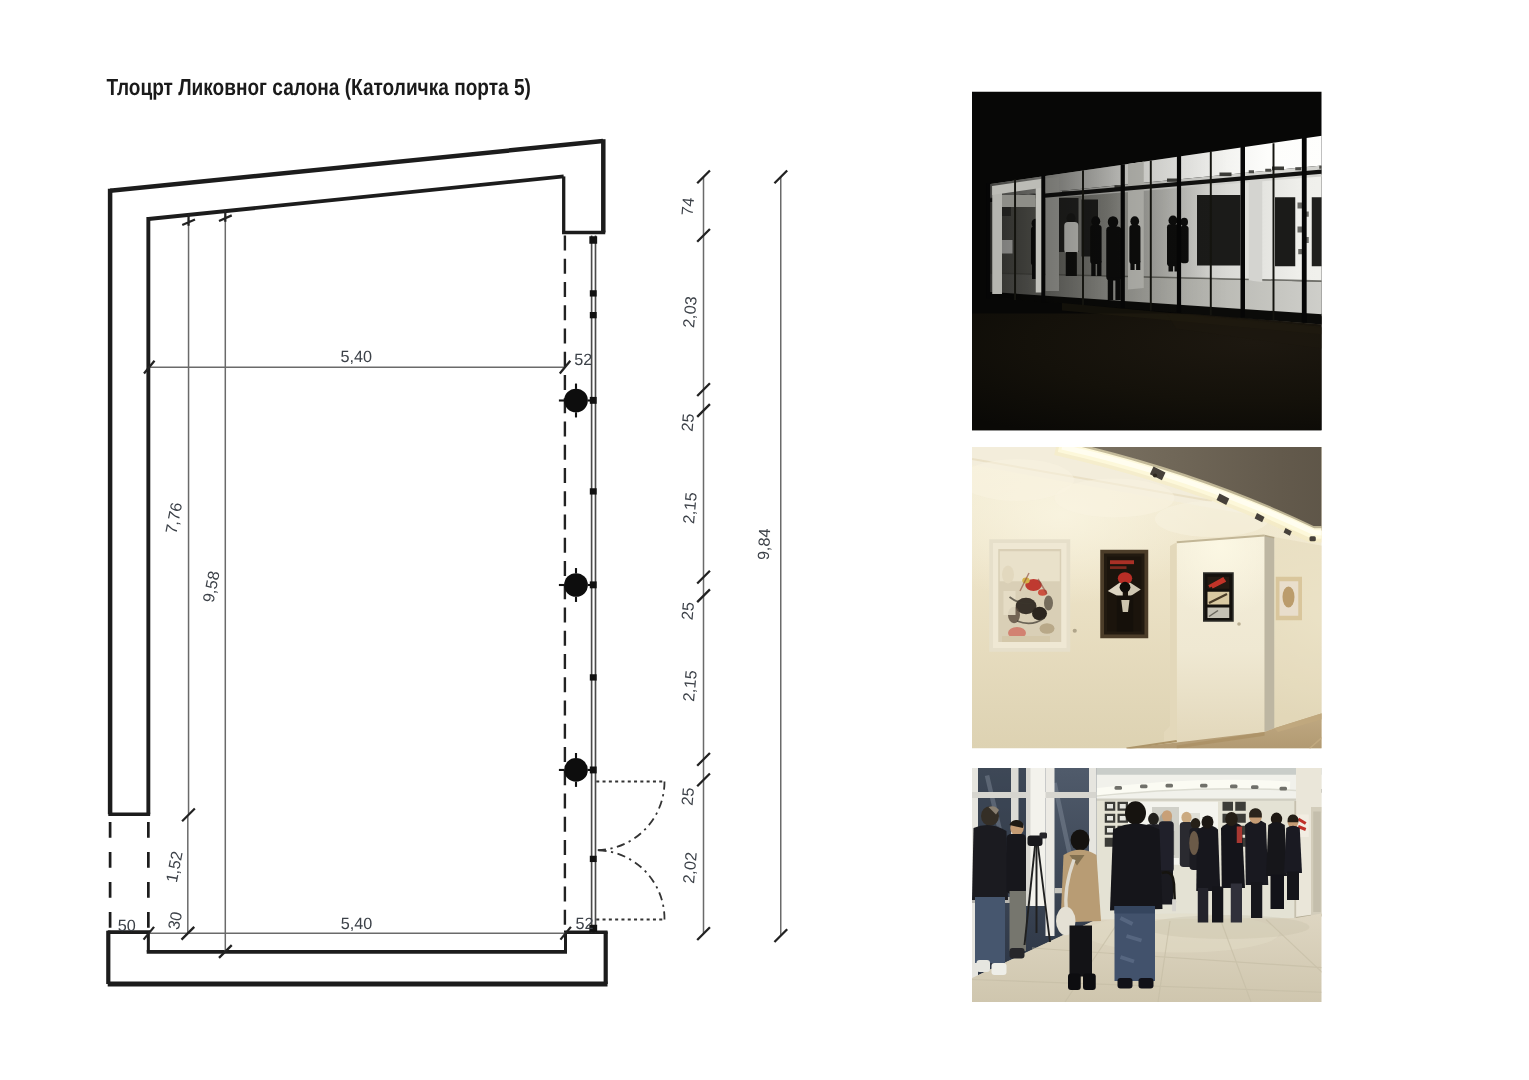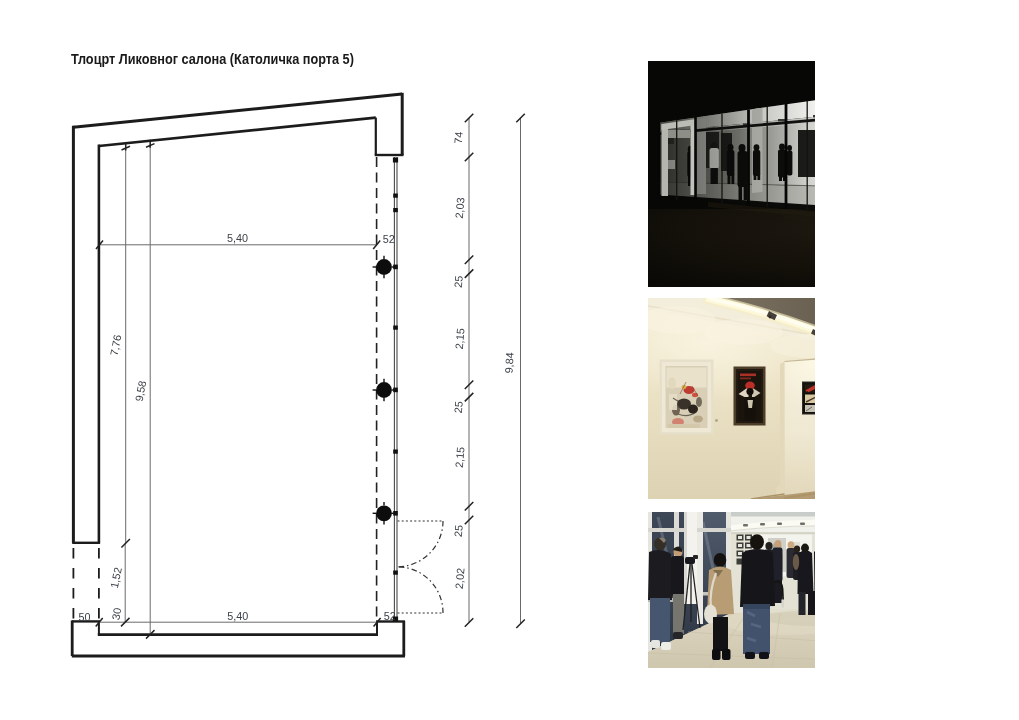--- a/index.html
+++ b/index.html
@@ -1,16 +1,16 @@
 <!DOCTYPE html>
 <html><head>
 <meta charset="utf-8">
 <style>
   html,body{margin:0;padding:0;background:#ffffff;}
-  #page{position:relative;width:815px;height:720px;background:#ffffff;overflow:hidden;
+  #page{position:relative;width:881px;height:720px;background:#ffffff;overflow:hidden;
         font-family:"Liberation Sans", sans-serif;}
   #title{position:absolute;left:71px;top:50px;font-size:15.5px;font-weight:bold;color:#1a1a1a;
          transform:scaleX(0.82);transform-origin:0 0;white-space:nowrap;}
   svg{position:absolute;left:0;top:0;}
 </style>
 </head>
 <body>
 <div id="page">
 
 <div id="title">Тлоцрт Ликовног салона (Католичка порта 5)</div>

